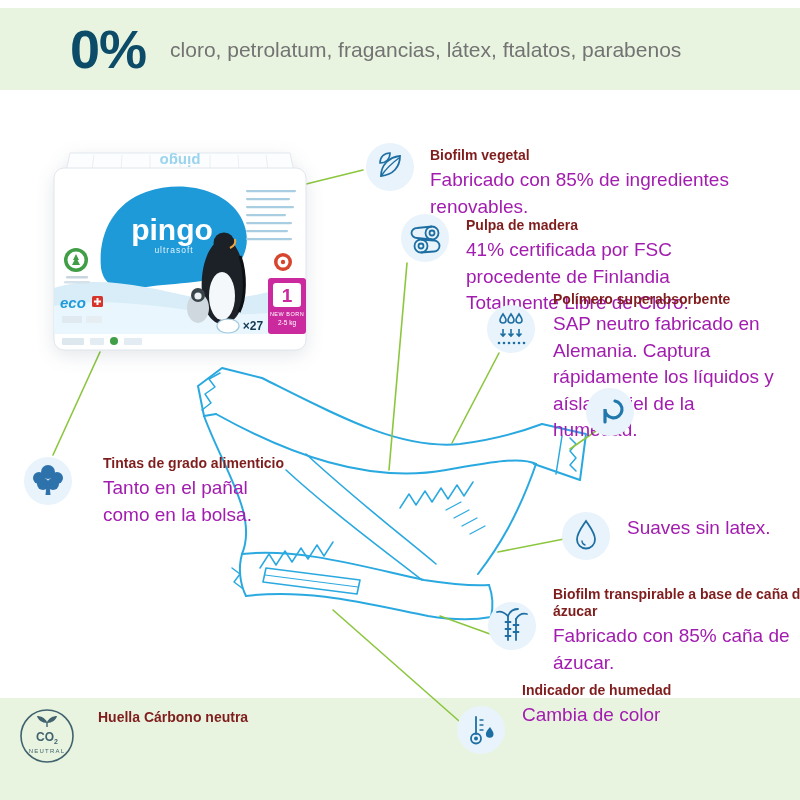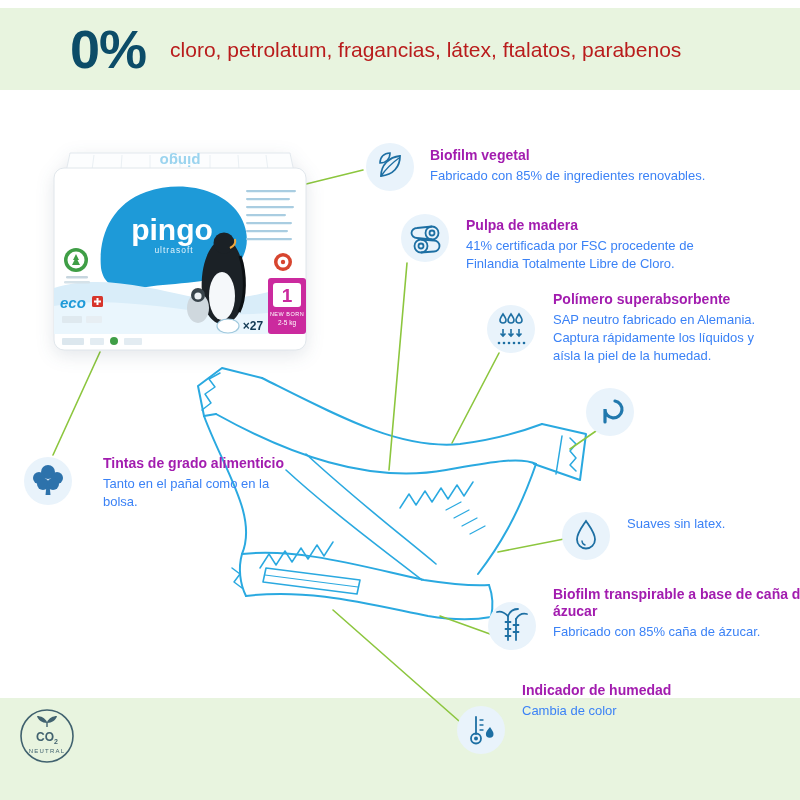--- a/index.html
+++ b/index.html
@@ -3,41 +3,41 @@
 <meta charset="utf-8">
 <style>
   * { margin:0; padding:0; box-sizing:border-box; }
   html,body { width:800px; height:800px; background:#ffffff; font-family:"Liberation Sans", sans-serif; }
   .canvas { position:relative; width:800px; height:800px; overflow:hidden; background:#fff; }
 
   
   .banner { position:absolute; left:0; top:8px; width:800px; height:82px; background:#e8f4df;
             display:flex; align-items:center; padding-left:70px; z-index:1; }
   .banner .pct { font-size:54px; font-weight:800; color:#0c4c68; letter-spacing:-1px; margin-right:24px; }
-  .banner .btxt { font-size:21px; font-weight:500; color:#b91c1c; padding-top:2px; }
+  .banner .btxt { font-size:21px; font-weight:500; color:#737373; padding-top:2px; }
 
   
   .bottom-strip { position:absolute; left:0; top:698px; width:800px; height:102px; background:#e8f4df; z-index:0; }
 
   
   .lines { position:absolute; left:0; top:0; width:800px; height:800px; z-index:2; pointer-events:none; }
 
   
   .package { position:absolute; left:46px; top:148px; width:270px; height:214px; z-index:3; }
   .package svg { filter: drop-shadow(0 5px 9px rgba(30,60,90,0.12)); }
 
   
   .diaper { position:absolute; left:188px; top:358px; width:404px; height:300px; z-index:1; }
 
   
   .icon-circle { position:absolute; width:48px; height:48px; border-radius:50%; background:#e9f3fb;
                  display:flex; align-items:flex-end; justify-content:center; z-index:4; }
   .ftext { position:absolute; z-index:4; }
-  .ftitle { font-size:14px; font-weight:700; color:#a21caf; margin-bottom:3px; line-height:1.22; }
-  .fdesc  { font-size:13px; color:#3b82f6; line-height:1.4; }
+  .ftitle { font-size:14px; font-weight:700; color:#7f1d1d; margin-bottom:3px; line-height:1.22; }
+  .fdesc  { font-size:19px; color:#a21caf; line-height:1.4; }
 
   .i0{left:366px;top:143px} .t0{left:430px;top:147px;width:300px}
   .i1{left:401px;top:214px} .t1{left:466px;top:217px;width:256px}
   .i2{left:487px;top:305px} .t2{left:553px;top:291px;width:228px}
   .i3{left:586px;top:388px} .t3{left:650px;top:391px;width:150px}
   .i4{left:24px;top:457px}  .t4{left:103px;top:455px;width:192px}
   .i5{left:562px;top:512px} .t5{left:627px;top:515px;width:170px}
   .i6{left:488px;top:602px} .t6{left:553px;top:586px;width:258px}
   .i7{left:457px;top:706px} .t7{left:522px;top:682px;width:200px}
   .co2-badge{left:18px;top:707px;width:58px;height:58px;background:transparent;}
@@ -311,15 +311,16 @@
       <circle cx="29" cy="29" r="26" fill="none" stroke="#41626f" stroke-width="1.6"></circle>
       <path d="M29,15 C27,11 23,9 19,9 C20,13 24,16 29,16 Z" fill="#41626f"></path>
       <path d="M29,15 C31,11 35,9 39,9 C38,13 34,16 29,16 Z" fill="#41626f"></path>
       <path d="M29,16 L29,20" stroke="#41626f" stroke-width="1.4"></path>
       <text x="27" y="34" font-size="12" font-weight="bold" fill="#41626f" text-anchor="middle">CO</text>
       <text x="38" y="37" font-size="7" font-weight="bold" fill="#41626f" text-anchor="middle">2</text>
       <text x="29" y="46" font-size="6" letter-spacing="1.2" fill="#41626f" text-anchor="middle">NEUTRAL</text>
     </svg>
   </div>
   <div class="ftext t8">
+    <div class="ftitle">Huella Cárbono neutra</div>
   </div>
 
 </div>
 
 </body></html>

